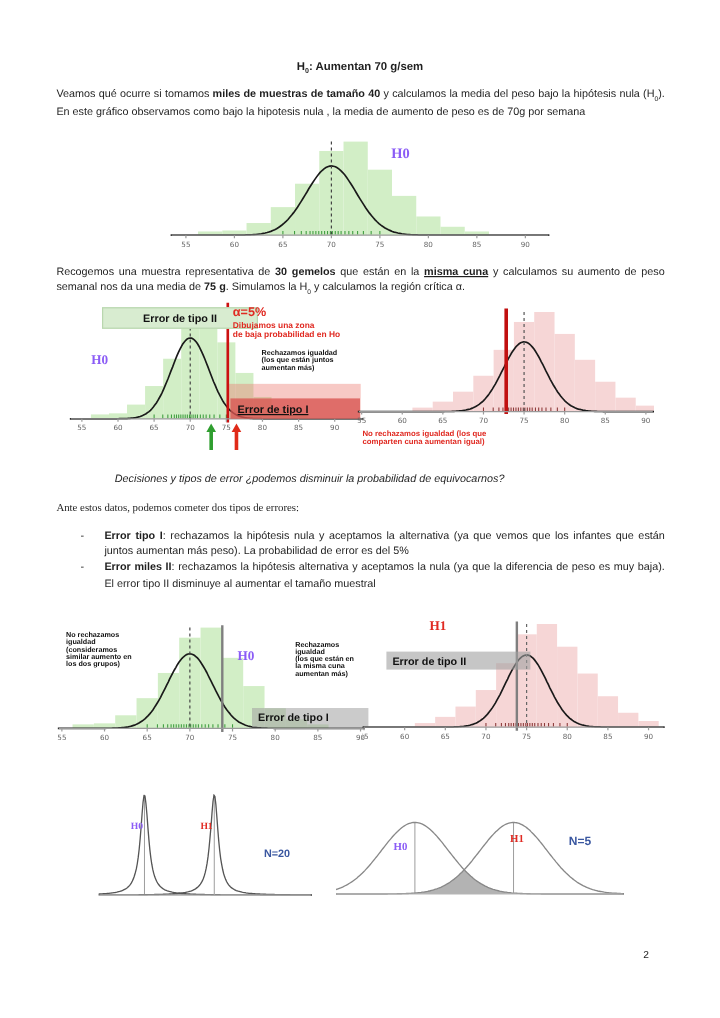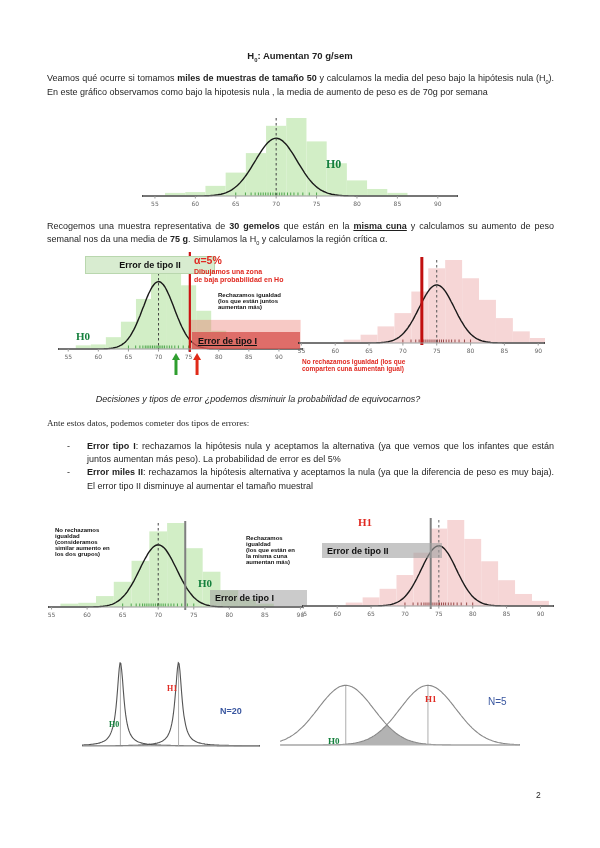--- a/index.html
+++ b/index.html
@@ -12,38 +12,38 @@
   .u{text-decoration:underline;font-weight:bold;}
   .italic-line{top:394px;left:0;width:516px;text-align:center;font-size:9px;font-style:italic;}
   .bullets{top:440px;left:65px;width:489px;font-size:9px;line-height:1.47;}
   .bullet{display:flex;}
   .dash{width:20px;flex:none;padding-left:2px;}
   .btxt{text-align:justify;flex:1;}
   .chart-wrap{position:absolute;}
   .chart-wrap svg{display:block;position:absolute;left:0;top:0;}
   .ov{position:absolute;line-height:1.15;}
   .serif{font-family:"Liberation Serif","DejaVu Serif",serif;font-weight:bold;}
-  .green{color:#15803d;margin-top:36px;}
+  .green{color:#8b5cf6;}
   .red{color:#e02a22;}
   .blue{color:#3a57a0;}
   .band{position:absolute;display:flex;align-items:center;font-weight:bold;color:#111;}
   .ann{position:absolute;font-weight:bold;color:#111;}
   .pageno{top:790px;left:536px;font-size:8.5px;}
 </style>
 </head>
 <body>
 
 <div class="page">
 
   <div class="abs title">
     <span>H</span><sub>0</sub><span>: Aumentan 70 g/sem</span>
   </div>
 
   <div class="abs para" style="top:72px;">
-    <span>Veamos qué ocurre si tomamos </span><b>miles de muestras de tamaño 50</b><span> y calculamos la media del peso bajo la hipótesis nula (H</span><sub>0</sub><span>). En este gráfico observamos como bajo la hipotesis nula , la media de aumento de peso es de 70g por semana</span>
+    <span>Veamos qué ocurre si tomamos </span><b>miles de muestras de tamaño 40</b><span> y calculamos la media del peso bajo la hipótesis nula (H</span><sub>0</sub><span>). En este gráfico observamos como bajo la hipotesis nula , la media de aumento de peso es de 70g por semana</span>
   </div>
 
   <div class="chart-wrap" style="left:142px;top:112px;width:316px;height:100px;">
     <svg width="316" height="100">
         <rect x="23.033248081841442" y="80.88" width="20.204603580562654" height="3.12" fill="#d2eec6"></rect>
         <rect x="43.2378516624041" y="80.1" width="20.20460358056267" height="3.9000000000000004" fill="#d2eec6"></rect>
         <rect x="63.442455242966766" y="73.86" width="20.20460358056264" height="10.14" fill="#d2eec6"></rect>
         <rect x="83.6470588235294" y="60.6" width="20.204603580562676" height="23.4" fill="#d2eec6"></rect>
         <rect x="103.85166240409208" y="41.099999999999994" width="20.20460358056266" height="42.900000000000006" fill="#d2eec6"></rect>
         <rect x="124.05626598465474" y="13.799999999999997" width="20.20460358056266" height="70.2" fill="#d2eec6"></rect>
@@ -417,18 +417,18 @@
     <svg width="240" height="102">
         <polygon points="51.0,94.9 51.9,94.8 52.8,94.8 53.8,94.8 54.7,94.8 55.6,94.7 56.5,94.7 57.5,94.7 58.4,94.6 59.3,94.6 60.3,94.6 61.2,94.5 62.1,94.5 63.1,94.4 64.0,94.3 64.9,94.3 65.9,94.2 66.8,94.1 67.7,94.0 68.7,93.9 69.6,93.8 70.5,93.7 71.5,93.6 72.4,93.5 73.3,93.3 74.2,93.2 75.2,93.0 76.1,92.8 77.0,92.6 78.0,92.4 78.9,92.2 79.8,91.9 80.8,91.7 81.7,91.4 82.6,91.1 83.6,90.8 84.5,90.5 85.4,90.1 86.4,89.7 87.3,89.3 88.2,88.9 89.2,88.5 90.1,88.0 91.0,87.5 91.9,87.0 92.9,86.4 93.8,85.9 94.7,85.3 95.7,84.6 96.6,84.0 97.5,83.3 98.5,82.6 99.4,81.8 100.3,81.0 101.3,80.2 102.2,79.4 103.1,78.5 104.1,77.6 105.0,76.7 105.9,75.8 106.8,74.8 107.8,75.8 108.7,76.7 109.6,77.6 110.6,78.5 111.5,79.4 112.4,80.2 113.4,81.0 114.3,81.8 115.2,82.6 116.2,83.3 117.1,84.0 118.0,84.6 119.0,85.3 119.9,85.9 120.8,86.4 121.8,87.0 122.7,87.5 123.6,88.0 124.5,88.5 125.5,88.9 126.4,89.3 127.3,89.7 128.3,90.1 129.2,90.5 130.1,90.8 131.1,91.1 132.0,91.4 132.9,91.7 133.9,91.9 134.8,92.2 135.7,92.4 136.7,92.6 137.6,92.8 138.5,93.0 139.5,93.2 140.4,93.3 141.3,93.5 142.2,93.6 143.2,93.7 144.1,93.8 145.0,93.9 146.0,94.0 146.9,94.1 147.8,94.2 148.8,94.3 149.7,94.3 150.6,94.4 151.6,94.5 152.5,94.5 153.4,94.6 154.4,94.6 155.3,94.6 156.2,94.7 157.2,94.7 158.1,94.7 159.0,94.8 159.9,94.8 160.9,94.8 161.8,94.8 162.7,94.9 162.7,95 51.0,95" fill="#b3b3b3"></polygon>
         <line x1="65.75342465753427" y1="95" x2="65.75342465753427" y2="35.37" stroke="#999" stroke-width="0.8"></line>
         <path d="M0.0,91.3L1.1,90.9L2.2,90.5L3.3,90.1L4.4,89.7L5.5,89.2L6.5,88.7L7.6,88.1L8.7,87.6L9.8,87.0L10.9,86.3L12.0,85.6L13.1,84.9L14.2,84.1L15.3,83.3L16.4,82.5L17.5,81.6L18.5,80.7L19.6,79.7L20.7,78.7L21.8,77.7L22.9,76.6L24.0,75.5L25.1,74.3L26.2,73.1L27.3,71.9L28.4,70.6L29.5,69.3L30.5,68.0L31.6,66.7L32.7,65.3L33.8,64.0L34.9,62.6L36.0,61.2L37.1,59.8L38.2,58.3L39.3,56.9L40.4,55.5L41.5,54.1L42.5,52.8L43.6,51.4L44.7,50.1L45.8,48.8L46.9,47.5L48.0,46.3L49.1,45.1L50.2,43.9L51.3,42.9L52.4,41.8L53.5,40.9L54.5,40.0L55.6,39.2L56.7,38.4L57.8,37.7L58.9,37.1L60.0,36.6L61.1,36.2L62.2,35.9L63.3,35.6L64.4,35.4L65.5,35.4L66.5,35.4L67.6,35.5L68.7,35.7L69.8,36.0L70.9,36.4L72.0,36.8L73.1,37.4L74.2,38.0L75.3,38.7L76.4,39.5L77.5,40.4L78.5,41.3L79.6,42.3L80.7,43.3L81.8,44.5L82.9,45.6L84.0,46.8L85.1,48.1L86.2,49.4L87.3,50.7L88.4,52.0L89.5,53.4L90.5,54.8L91.6,56.2L92.7,57.6L93.8,59.0L94.9,60.4L96.0,61.8L97.1,63.2L98.2,64.6L99.3,66.0L100.4,67.3L101.5,68.6L102.5,69.9L103.6,71.2L104.7,72.5L105.8,73.7L106.9,74.8L108.0,76.0L109.1,77.1L110.2,78.1L111.3,79.2L112.4,80.2L113.5,81.1L114.5,82.0L115.6,82.9L116.7,83.7L117.8,84.5L118.9,85.2L120.0,85.9L121.1,86.6L122.2,87.2L123.3,87.8L124.4,88.4L125.5,88.9L126.5,89.4L127.6,89.9L128.7,90.3L129.8,90.7L130.9,91.1L132.0,91.4L133.1,91.7L134.2,92.0L135.3,92.3L136.4,92.6L137.5,92.8L138.5,93.0L139.6,93.2L140.7,93.4L141.8,93.5L142.9,93.7L144.0,93.8L145.1,93.9L146.2,94.1L147.3,94.2L148.4,94.2L149.5,94.3L150.5,94.4L151.6,94.5L152.7,94.5L153.8,94.6L154.9,94.6L156.0,94.7L157.1,94.7L158.2,94.7L159.3,94.8L160.4,94.8L161.5,94.8L162.5,94.9L163.6,94.9L164.7,94.9L165.8,94.9L166.9,94.9L168.0,94.9L169.1,94.9L170.2,94.9L171.3,95.0L172.4,95.0L173.5,95.0L174.5,95.0L175.6,95.0L176.7,95.0L177.8,95.0L178.9,95.0L180.0,95.0L181.1,95.0L182.2,95.0L183.3,95.0L184.4,95.0L185.5,95.0L186.5,95.0L187.6,95.0L188.7,95.0L189.8,95.0L190.9,95.0L192.0,95.0L193.1,95.0L194.2,95.0L195.3,95.0L196.4,95.0L197.5,95.0L198.5,95.0L199.6,95.0L200.7,95.0L201.8,95.0L202.9,95.0L204.0,95.0L205.1,95.0L206.2,95.0L207.3,95.0L208.4,95.0L209.5,95.0L210.5,95.0L211.6,95.0L212.7,95.0L213.8,95.0L214.9,95.0L216.0,95.0L217.1,95.0L218.2,95.0L219.3,95.0L220.4,95.0L221.5,95.0L222.5,95.0L223.6,95.0L224.7,95.0L225.8,95.0L226.9,95.0L228.0,95.0L229.1,95.0L230.2,95.0L231.3,95.0L232.4,95.0L233.5,95.0L234.5,95.0L235.6,95.0L236.7,95.0L237.8,95.0L238.9,95.0L240.0,95.0" fill="none" stroke="#888888" stroke-width="1.1"></path>
         <line x1="147.9452054794521" y1="95" x2="147.9452054794521" y2="35.37" stroke="#999" stroke-width="0.8"></line>
         <path d="M0.0,95.0L1.1,95.0L2.2,95.0L3.3,95.0L4.4,95.0L5.5,95.0L6.5,95.0L7.6,95.0L8.7,95.0L9.8,95.0L10.9,95.0L12.0,95.0L13.1,95.0L14.2,95.0L15.3,95.0L16.4,95.0L17.5,95.0L18.5,95.0L19.6,95.0L20.7,95.0L21.8,95.0L22.9,95.0L24.0,95.0L25.1,95.0L26.2,95.0L27.3,95.0L28.4,95.0L29.5,95.0L30.5,95.0L31.6,95.0L32.7,95.0L33.8,95.0L34.9,95.0L36.0,95.0L37.1,95.0L38.2,95.0L39.3,95.0L40.4,95.0L41.5,95.0L42.5,95.0L43.6,94.9L44.7,94.9L45.8,94.9L46.9,94.9L48.0,94.9L49.1,94.9L50.2,94.9L51.3,94.8L52.4,94.8L53.5,94.8L54.5,94.8L55.6,94.7L56.7,94.7L57.8,94.7L58.9,94.6L60.0,94.6L61.1,94.5L62.2,94.5L63.3,94.4L64.4,94.3L65.5,94.2L66.5,94.1L67.6,94.0L68.7,93.9L69.8,93.8L70.9,93.7L72.0,93.5L73.1,93.4L74.2,93.2L75.3,93.0L76.4,92.8L77.5,92.5L78.5,92.3L79.6,92.0L80.7,91.7L81.8,91.4L82.9,91.0L84.0,90.7L85.1,90.2L86.2,89.8L87.3,89.4L88.4,88.9L89.5,88.3L90.5,87.8L91.6,87.2L92.7,86.5L93.8,85.9L94.9,85.2L96.0,84.4L97.1,83.6L98.2,82.8L99.3,81.9L100.4,81.0L101.5,80.1L102.5,79.1L103.6,78.0L104.7,77.0L105.8,75.9L106.9,74.7L108.0,73.5L109.1,72.3L110.2,71.1L111.3,69.8L112.4,68.5L113.5,67.2L114.5,65.8L115.6,64.4L116.7,63.0L117.8,61.7L118.9,60.2L120.0,58.8L121.1,57.4L122.2,56.0L123.3,54.6L124.4,53.2L125.5,51.9L126.5,50.5L127.6,49.2L128.7,47.9L129.8,46.7L130.9,45.5L132.0,44.3L133.1,43.2L134.2,42.2L135.3,41.2L136.4,40.3L137.5,39.4L138.5,38.6L139.6,37.9L140.7,37.3L141.8,36.8L142.9,36.3L144.0,36.0L145.1,35.7L146.2,35.5L147.3,35.4L148.4,35.4L149.5,35.5L150.5,35.6L151.6,35.9L152.7,36.2L153.8,36.7L154.9,37.2L156.0,37.8L157.1,38.5L158.2,39.2L159.3,40.1L160.4,41.0L161.5,41.9L162.5,43.0L163.6,44.1L164.7,45.2L165.8,46.4L166.9,47.6L168.0,48.9L169.1,50.2L170.2,51.6L171.3,52.9L172.4,54.3L173.5,55.7L174.5,57.1L175.6,58.5L176.7,59.9L177.8,61.3L178.9,62.7L180.0,64.1L181.1,65.5L182.2,66.8L183.3,68.2L184.4,69.5L185.5,70.8L186.5,72.0L187.6,73.3L188.7,74.4L189.8,75.6L190.9,76.7L192.0,77.8L193.1,78.8L194.2,79.8L195.3,80.8L196.4,81.7L197.5,82.6L198.5,83.4L199.6,84.2L200.7,85.0L201.8,85.7L202.9,86.4L204.0,87.0L205.1,87.6L206.2,88.2L207.3,88.7L208.4,89.2L209.5,89.7L210.5,90.1L211.6,90.6L212.7,90.9L213.8,91.3L214.9,91.6L216.0,91.9L217.1,92.2L218.2,92.5L219.3,92.7L220.4,92.9L221.5,93.1L222.5,93.3L223.6,93.5L224.7,93.6L225.8,93.8L226.9,93.9L228.0,94.0L229.1,94.1L230.2,94.2L231.3,94.3L232.4,94.4L233.5,94.4L234.5,94.5L235.6,94.6L236.7,94.6L237.8,94.7L238.9,94.7L240.0,94.7" fill="none" stroke="#888888" stroke-width="1.1"></path>
         <line x1="1" y1="95" x2="239" y2="95" stroke="#b5b5b5" stroke-width="1"></line>
       </svg>
     <div class="ov serif green" style="left:48px;top:50px;font-size:9px;">H0</div>
     <div class="ov serif red" style="left:145px;top:44px;font-size:9px;">H1</div>
-    <div class="ov blue" style="left:208px;top:46px;font-size:10px;font-weight:normal;">N=5</div>
+    <div class="ov blue" style="left:194px;top:46px;font-size:10px;font-weight:bold;">N=5</div>
   </div>
 
   <div class="abs pageno">2</div>
 
 </div>
 
 </body></html>

